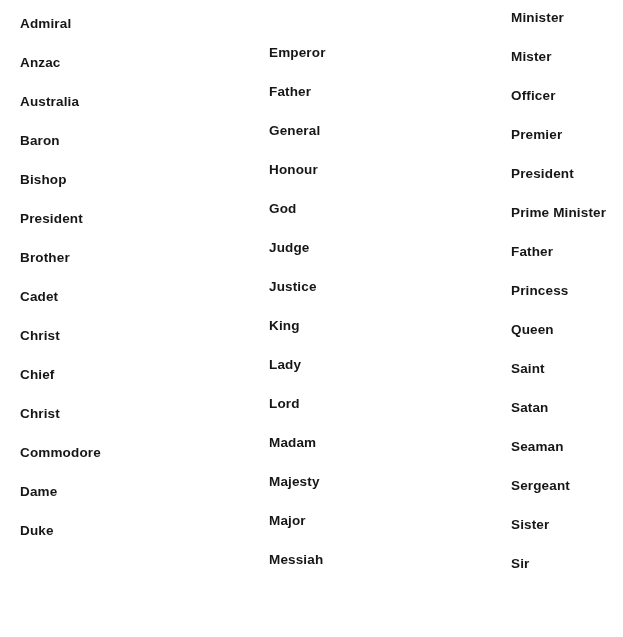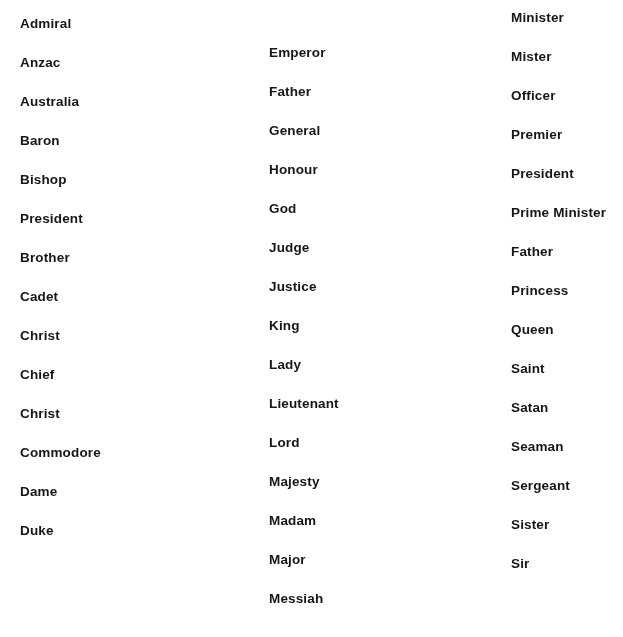--- a/index.html
+++ b/index.html
@@ -68,24 +68,23 @@
   <div class="word-column col-2">
     <span class="word-item">Emperor</span>
     <span class="word-item">Father</span>
     <span class="word-item">General</span>
     <span class="word-item">Honour</span>
     <span class="word-item">God</span>
     <span class="word-item">Judge</span>
     <span class="word-item">Justice</span>
     <span class="word-item">King</span>
     <span class="word-item">Lady</span>
-    <span class="word-item">Lieutenant</span>
     <span class="word-item">Lord</span>
+    <span class="word-item">Madam</span>
     <span class="word-item">Majesty</span>
-    <span class="word-item">Madam</span>
     <span class="word-item">Major</span>
     <span class="word-item">Messiah</span>
   </div>
 
   <div class="word-column col-3">
     <span class="word-item">Minister</span>
     <span class="word-item">Mister</span>
     <span class="word-item">Officer</span>
     <span class="word-item">Premier</span>
     <span class="word-item">President</span>

